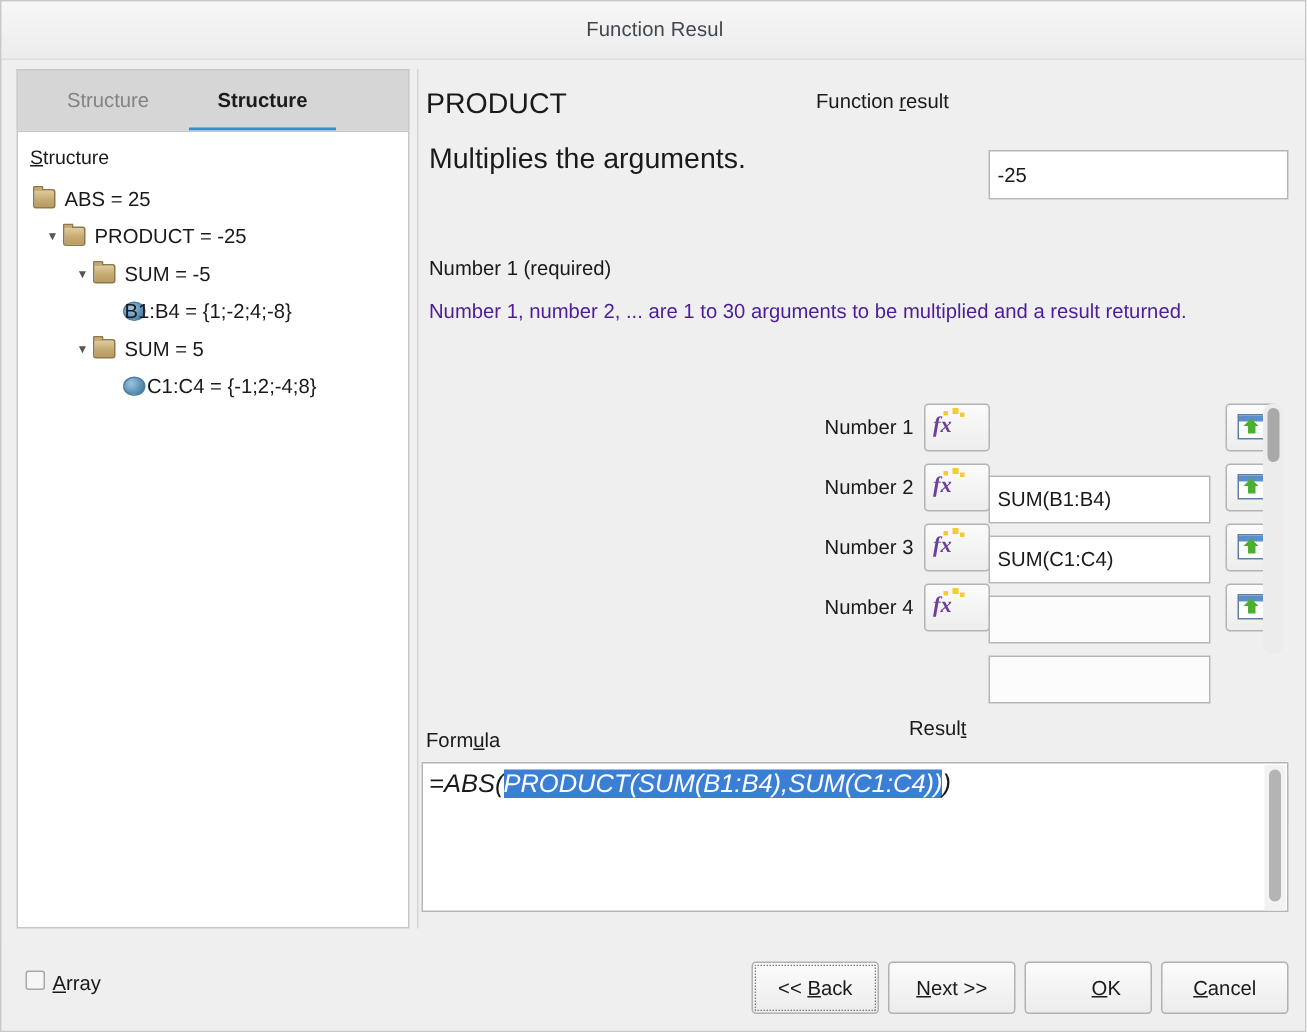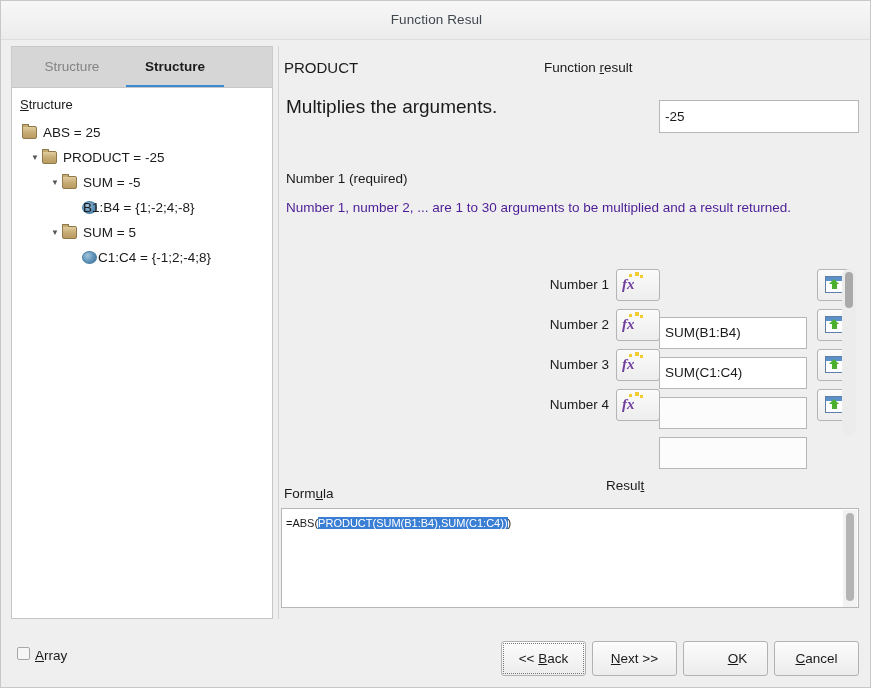--- a/index.html
+++ b/index.html
@@ -175,21 +175,21 @@
   }
   .vdivider {
     position: absolute;
     left: 277px; top: 45px;
     width: 1px; height: 573px;
     background: #d4d4d4;
   }
   .func-name {
     position: absolute;
     left: 5px; top: 13px;
-    font-size: 15px;
+    font-size: 19px;
     color: #1a1a1a;
   }
   .fres-label {
     position: absolute;
     left: 265px; top: 14px;
     font-size: 13.5px;
     color: #1a1a1a;
   }
   .fres-label u { text-decoration: underline; }
 
@@ -371,24 +371,25 @@
     left: 2px; top: 462px;
     width: 578px; height: 100px;
     background: #ffffff;
     border: 1px solid #b6b6b6;
     box-sizing: border-box;
     overflow: hidden;
   }
   .formula-text {
     position: absolute;
     left: 4px; top: 5px;
-    font-size: 11px;
+    font-size: 17px;
     color: #1a1a1a;
     white-space: pre;
     line-height: 18px;
+    font-style: italic;
   }
   .formula-text .sel {
     background: #3b7fd4;
     color: #ffffff;
   }
   .formula-scroll {
     position: absolute;
     right: 1px; top: 1px;
     width: 14px; height: 98px;
     background: #f2f2f2;

